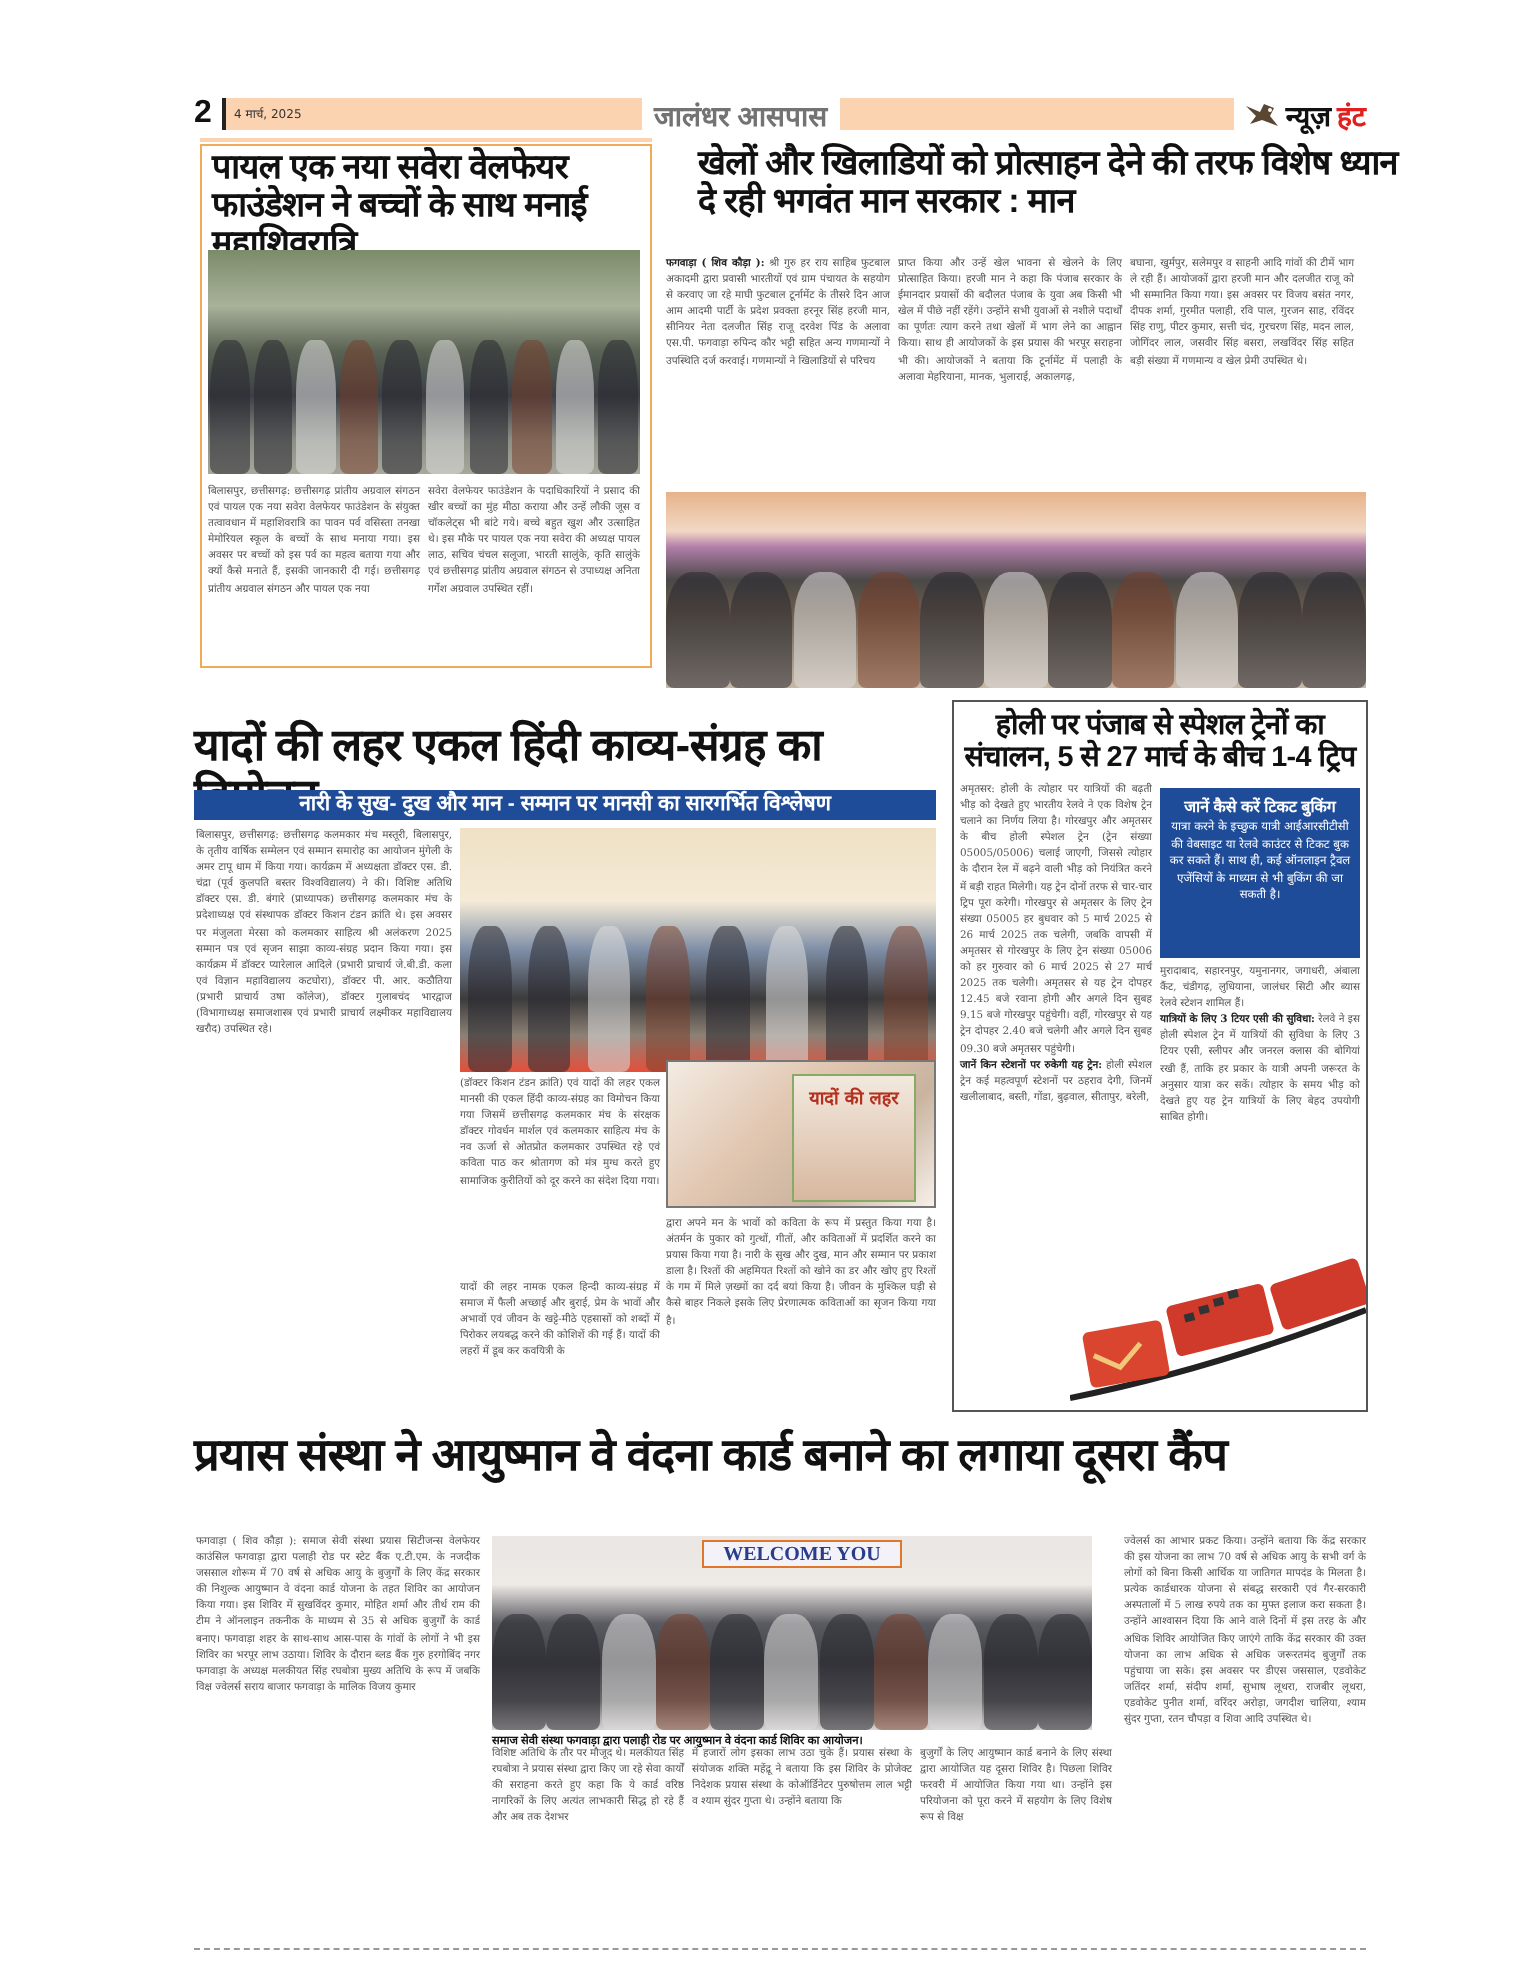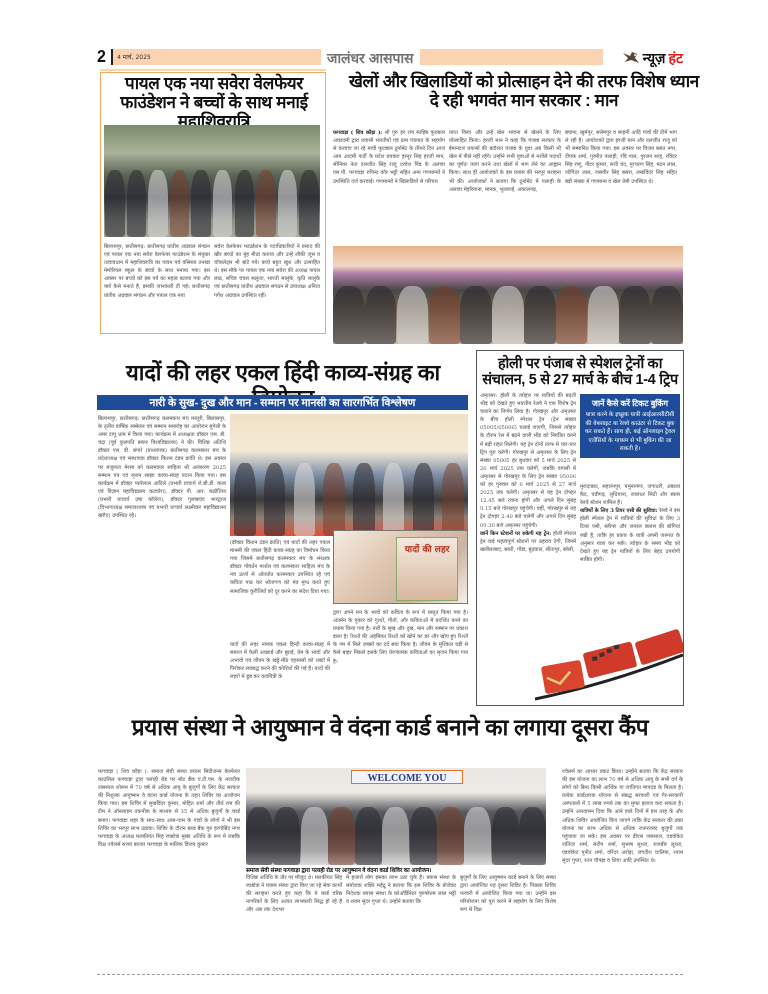--- a/index.html
+++ b/index.html
@@ -4,28 +4,28 @@
 <style>
   * { box-sizing: border-box; margin: 0; padding: 0; }
   body { width: 768px; height: 994px; background: #ffffff; position: relative; overflow: hidden; font-family: "DejaVu Sans", sans-serif; color: #222; }
   
   .masthead { position: absolute; left: 97px; top: 46px; width: 586px; height: 22px; display: flex; align-items: center; }
   .page-num { font-weight: bold; font-size: 16px; font-family: "Liberation Sans", sans-serif; width: 14px; color:#111; }
   .hdr-bar { height: 16px; background: #fcd3b0; display: flex; align-items: center; }
   .hdr-left { width: 210px; border-left: 2px solid #222; padding-left: 4px; font-size: 6px; color:#333; }
   .section-title { font-family: "Liberation Sans", sans-serif; font-weight: bold; font-size: 14px; padding: 0 6px; color: #737373; white-space: nowrap; }
   .hdr-right { flex: 1; }
-  .brand { display:flex; align-items:center; padding-left: 18px; font-weight: bold; font-size: 14px; font-family: "Liberation Sans", sans-serif; white-space: nowrap; }
+  .brand { display:flex; align-items:center; padding-left: 4px; font-weight: bold; font-size: 14px; font-family: "Liberation Sans", sans-serif; white-space: nowrap; }
   .brand .b1 { color:#111; } .brand .b2 { color:#e0201f; margin-left:3px; }
   .bird { width: 20px; height: 16px; margin-right: 2px; }
   .underline-top { position:absolute; left:100px; top:69px; width:226px; height:2px; background:#fcd3b0; }
 
   
   .abs { position: absolute; }
-  .headline { font-family: "Liberation Sans", sans-serif; font-weight: bold; color:#111; line-height: 1.12; letter-spacing: -0.3px; text-align: center; }
+  .headline { font-family: "Liberation Sans", sans-serif; font-weight: bold; color:#111; line-height: 1.12; letter-spacing: -0.3px; }
   .body-text { font-size: 5.2px; line-height: 8.1px; color: #555; text-align: justify; font-family: "DejaVu Serif", serif; }
   .body-text b { color: #222; }
   .photo { overflow: hidden; }
   .col { position:absolute; }
 
   
   .s1-box { left: 100px; top: 72px; width: 226px; height: 262px; border: 1.5px solid #f1a95a; }
   .s1-head { left: 106px; top: 74px; width: 216px; font-size: 17px; }
   .s1-photo { left: 104px; top: 125px; width: 216px; height: 112px; background: linear-gradient(180deg,#7b8c6a 0%, #a9b29a 25%, #5a6354 45%, #3b3f45 65%, #8c8f86 85%, #a8a79b 100%); }
   .s1-c1 { left: 104px; top: 242px; width: 106px; }
@@ -45,21 +45,21 @@
   .s3-photo { left: 230px; top: 414px; width: 238px; height: 122px; background: linear-gradient(180deg,#efe1c4 0%, #f4ead6 30%, #7e8ea6 50%, #3c3b3c 70%, #8d8175 85%, #e54f3a 100%); }
   .s3-book { left: 333px; top: 530px; width: 135px; height: 74px; background: linear-gradient(135deg,#f3ece3 0%,#e1c6b0 40%,#c9b39f 70%,#f7f1ea 100%); border:1px solid #777; }
   .s3-caption { left: 230px; top: 538px; width: 100px; }
   .s3-c3 { left: 230px; top: 588px; width: 100px; }
   .s3-c4 { left: 333px; top: 608px; width: 135px; }
 
   
   .s4-box { left: 476px; top: 350px; width: 208px; height: 356px; border: 1.5px solid #555; }
   .s4-head { left: 480px; top: 355px; width: 200px; font-size: 14.4px; text-align:center; }
   .s4-c1 { left: 480px; top: 391px; width: 96px; }
-  .s4-info { left: 580px; top: 394px; width: 100px; height: 64px; background: #1f4c99; color: #fff; padding: 3px 3px; text-align: center; }
+  .s4-info { left: 580px; top: 394px; width: 100px; height: 85px; background: #1f4c99; color: #fff; padding: 3px 3px; text-align: center; }
   .s4-info .t { font-family: "Liberation Sans", sans-serif; font-weight: bold; font-size: 8px; margin-bottom: 2px; }
   .s4-info .d { font-size: 5.8px; line-height: 8.5px; }
   .s4-c2 { left: 580px; top: 482px; width: 100px; }
   .s4-train { left: 535px; top: 625px; width: 148px; height: 78px; }
 
   
   .s5-head { left: 97px; top: 715px; width: 586px; font-size: 22.5px; }
   .s5-c1 { left: 98px; top: 767px; width: 142px; }
   .s5-photo { left: 246px; top: 768px; width: 300px; height: 97px; background: linear-gradient(180deg,#e9e6e3 0%, #eeeae6 25%, #5a5a61 45%, #3f3f45 65%, #6e6b6d 85%, #d8d5d3 100%); }
   .s5-caption { left: 246px; top: 866px; width: 310px; font-family: "Liberation Sans", sans-serif; font-weight: bold; font-size: 5.7px; color: #111; white-space: nowrap; }
@@ -67,21 +67,21 @@
   .s5-c3 { left: 346px; top: 873px; width: 110px; }
   .s5-c4 { left: 460px; top: 873px; width: 96px; }
   .s5-c5 { left: 562px; top: 767px; width: 121px; }
   .bottom-rule { left: 97px; top: 974px; width: 586px; height: 1px; border-top: 1px dashed #999; }
 
   
   .people { position:absolute; left:0; right:0; bottom:0; height:70%; display:flex; justify-content:space-around; align-items:flex-end; }
   .person { width: 9%; height: 85%; border-radius: 40% 40% 4px 4px; background: rgba(40,40,48,0.55); }
   .person:nth-child(3n) { background: rgba(220,220,220,0.55); }
   .person:nth-child(4n) { background: rgba(120,60,40,0.5); }
-  .welcome { position:absolute; left:105px; top:2px; width:112px; height:14px; background:#f2f2f8; border:1px solid #e0762b; color:#2a3c8c; font-family:"Liberation Serif", serif; font-weight:bold; font-size:10px; text-align:center; line-height:13px; }
+  .welcome { position:absolute; left:105px; top:2px; width:100px; height:14px; background:#f2f2f8; border:1px solid #e0762b; color:#2a3c8c; font-family:"Liberation Serif", serif; font-weight:bold; font-size:10px; text-align:center; line-height:13px; }
   .book-title { position:absolute; left:62px; top:6px; width:62px; height:64px; background: linear-gradient(180deg,#f2e9de,#d8b79f); border:1px solid #8a6; color:#b5301f; font-weight:bold; font-size:9px; text-align:center; padding-top:4px; }
 </style>
 </head>
 <body>
 
 <div class="masthead">
   <span class="page-num">2</span>
   <div class="hdr-bar hdr-left">
     <span>4 मार्च, 2025</span>
   </div>

